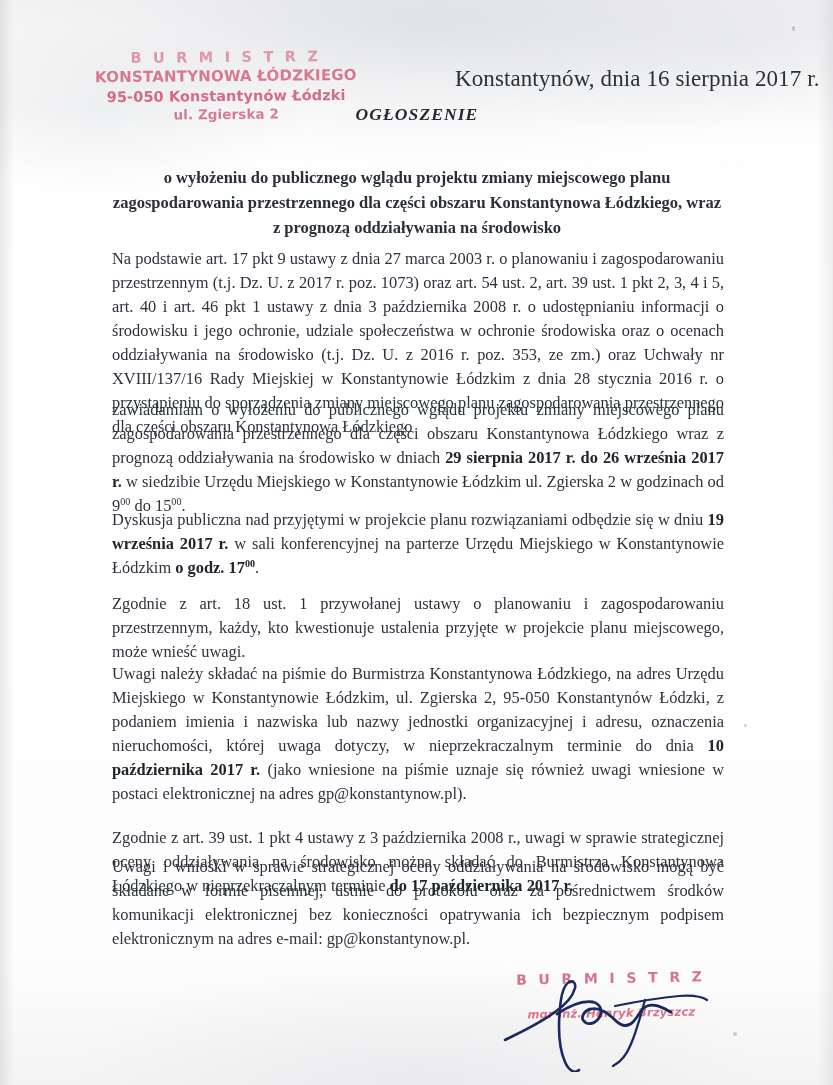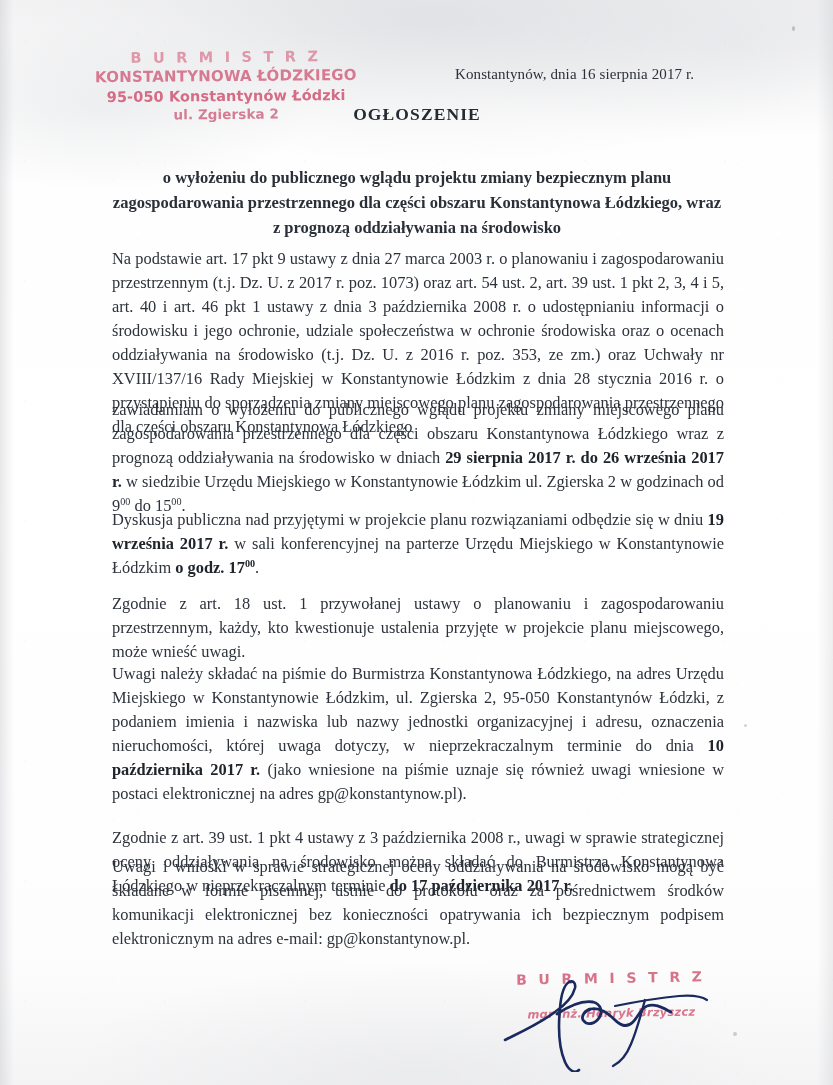--- a/index.html
+++ b/index.html
@@ -69,36 +69,36 @@
   #stamp-header .l4 {
     font-size: 13.5px; font-weight: 600; letter-spacing: 0.1px;
     color: #d2708a; opacity: 0.9;
   }
 
   
   #date-line {
     position: absolute;
     left: 455px;
     top: 66px;
-    font-size: 15px;
+    font-size: 23px;
     letter-spacing: 0.1px;
     color: #2c3139;
     text-align: center;
   }
 
   
   #title-block {
     position: absolute;
     left: 112px;
     top: 104px;
     width: 610px;
     text-align: center;
   }
   #title-block .t1 {
-    font-size: 17.5px; font-weight: 700; letter-spacing: 1.1px; color: #262b33;
+    font-size: 17.5px; font-weight: 700; letter-spacing: 1.1px; color: #262b33; font-style: italic;
   }
   #title-block .t2 {
     font-size: 17.5px; font-weight: 700; letter-spacing: 0.2px; margin-top: 3px; color: #262b33;
   }
   #subtitle-block {
     position: absolute;
     left: 112px;
     top: 165px;
     width: 610px;
     text-align: center;
@@ -190,21 +190,21 @@
     <div class="l3">95-050 Konstantynów Łódzki</div>
     <div class="l4">ul. Zgierska 2</div>
   </div>
 
   <div id="date-line">Konstantynów, dnia 16 sierpnia 2017 r.</div>
 
   <div id="title-block">
     <div class="t1">OGŁOSZENIE</div>
   </div>
 
-  <div id="subtitle-block">o wyłożeniu do publicznego wglądu projektu zmiany bezpiecznym planu zagospodarowania przestrzennego dla części obszaru Konstantynowa Łódzkiego, wraz z prognozą oddziaływania na środowisko</div>
+  <div id="subtitle-block">o wyłożeniu do publicznego wglądu projektu zmiany miejscowego planu zagospodarowania przestrzennego dla części obszaru Konstantynowa Łódzkiego, wraz z prognozą oddziaływania na środowisko</div>
 
   <div class="para" id="p1">Na podstawie art. 17 pkt 9 ustawy z dnia 27 marca 2003 r. o planowaniu i zagospodarowaniu przestrzennym (t.j. Dz. U. z 2017 r. poz. 1073) oraz art. 54  ust. 2, art. 39 ust. 1 pkt 2, 3, 4 i 5, art. 40 i art. 46 pkt 1 ustawy z dnia 3 października 2008 r. o udostępnianiu informacji o środowisku i jego ochronie, udziale społeczeństwa w ochronie środowiska oraz o ocenach oddziaływania na środowisko (t.j. Dz. U. z 2016 r. poz. 353, ze zm.) oraz Uchwały nr XVIII/137/16 Rady Miejskiej w Konstantynowie Łódzkim z dnia 28 stycznia 2016 r. o przystąpieniu do sporządzenia zmiany miejscowego planu zagospodarowania przestrzennego dla części obszaru Konstantynowa Łódzkiego</div>
 
   <div class="para" id="p1b"><span>zawiadamiam o wyłożeniu do publicznego wglądu projektu zmiany miejscowego planu zagospodarowania przestrzennego dla części obszaru Konstantynowa Łódzkiego wraz z prognozą oddziaływania na środowisko w dniach </span><b>29 sierpnia 2017 r. do 26 września 2017 r.</b><span> w siedzibie Urzędu Miejskiego w Konstantynowie Łódzkim ul. Zgierska 2 w godzinach od 9</span><sup>00</sup><span> do 15</span><sup>00</sup><span>.</span></div>
 
   <div class="para" id="p2"><span>Dyskusja publiczna nad przyjętymi w projekcie planu rozwiązaniami odbędzie się w dniu </span><b>19 września 2017 r.</b><span> w sali konferencyjnej na parterze Urzędu Miejskiego w Konstantynowie Łódzkim </span><b>o godz. 17</b><b><sup>00</sup></b><span>.</span></div>
 
   <div class="para" id="p3">Zgodnie z art. 18 ust. 1 przywołanej ustawy o planowaniu i zagospodarowaniu przestrzennym, każdy, kto kwestionuje ustalenia przyjęte w projekcie planu miejscowego, może wnieść uwagi.</div>
 
   <div class="para" id="p4"><span>Uwagi należy składać na piśmie do Burmistrza Konstantynowa Łódzkiego, na adres Urzędu Miejskiego w Konstantynowie Łódzkim, ul. Zgierska 2, 95-050 Konstantynów Łódzki, z podaniem imienia i nazwiska lub nazwy jednostki organizacyjnej i adresu, oznaczenia nieruchomości, której uwaga dotyczy, w nieprzekraczalnym terminie do dnia </span><b>10 października 2017 r.</b><span> (jako wniesione na piśmie uznaje się również uwagi wniesione w postaci elektronicznej na adres gp@konstantynow.pl).</span></div>

